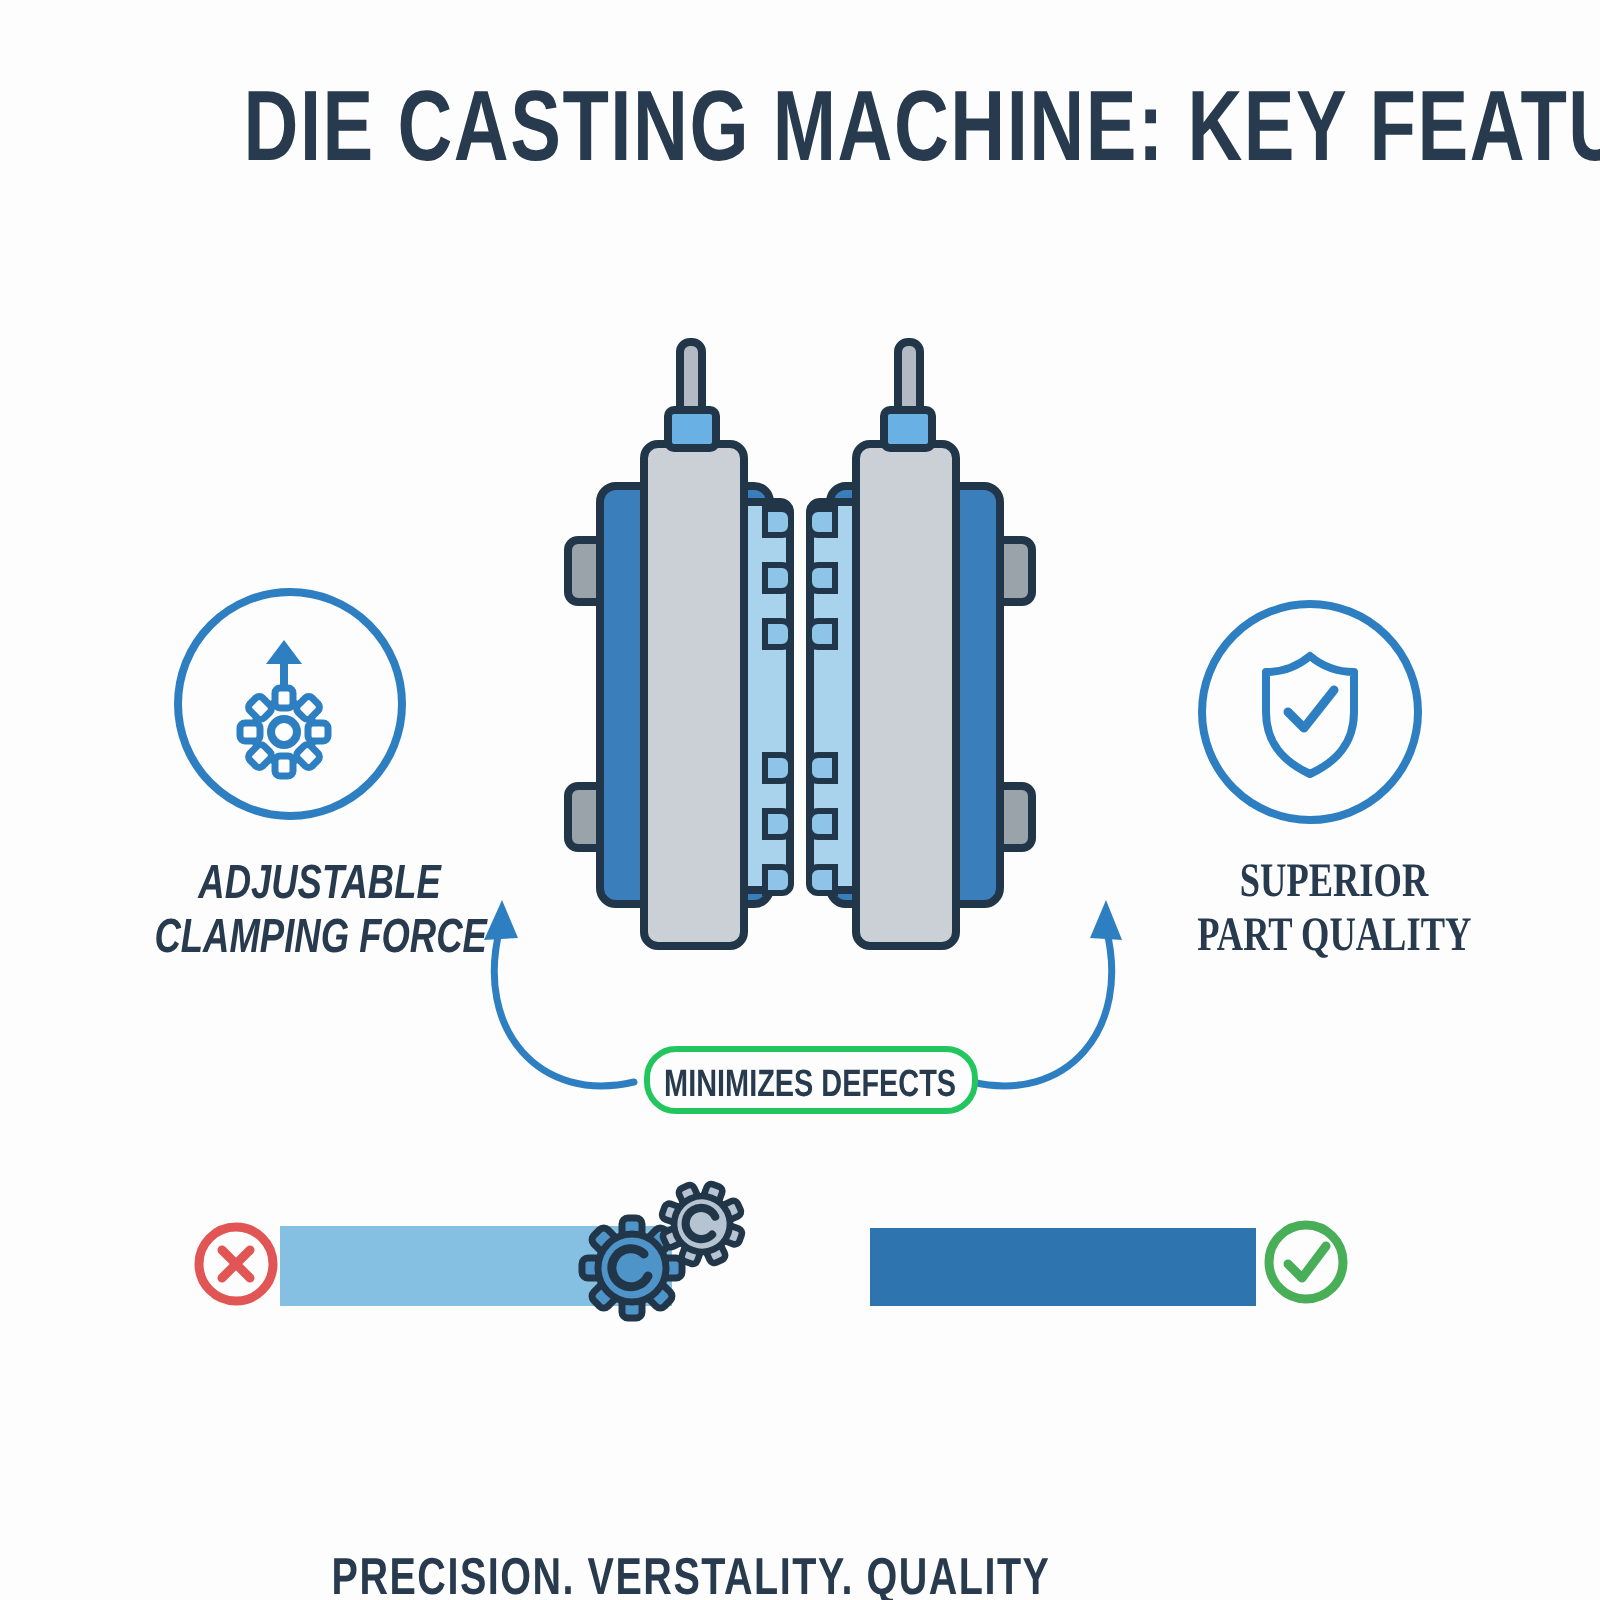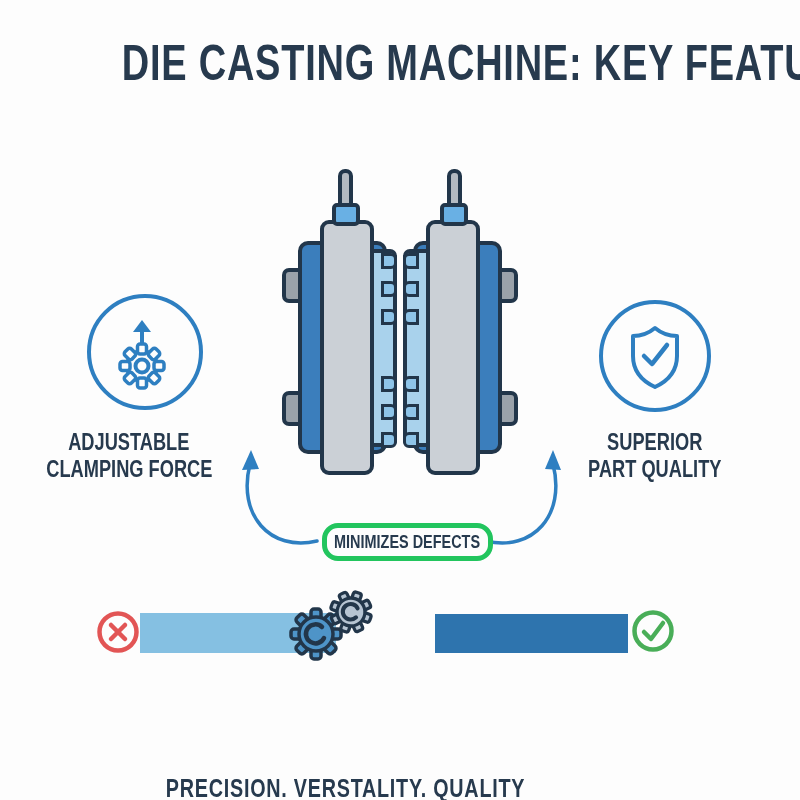--- a/index.html
+++ b/index.html
@@ -8,22 +8,22 @@
   .cond{font-weight:bold;color:#273a4e;transform:scaleX(0.76);transform-origin:center;white-space:nowrap;display:inline-block;}
   .abs{position:absolute;}
   .ctr{text-align:center;}
   
   .part{position:absolute;box-sizing:border-box;border:4px solid #22364a;}
   .tooth{position:absolute;box-sizing:border-box;border:3px solid #22364a;background:#8ec4e8;width:16px;height:16px;}
   .tooth.left{left:381px;border-radius:0 6px 6px 0;}
   .tooth.right{left:403px;border-radius:6px 0 0 6px;}
   
   .bar{position:absolute;}
-  .pill{position:absolute;left:322px;top:523px;width:161px;height:28px;border:5px solid #22c55e;
-        border-radius:16px;background:#fdfdfd;display:flex;align-items:center;justify-content:center;}
+  .pill{position:absolute;left:322px;top:523px;width:161px;height:28px;border:3px solid #22c55e;
+        border-radius:16px;background:#fdfdfd;display:flex;align-items:flex-end;justify-content:center;}
   h1{margin:0;font-size:50px;letter-spacing:1px;}
   .feature-label{font-size:24px;line-height:27px;}
   .bar-label{font-size:22px;}
   .footer-text{font-size:26px;letter-spacing:1px;}
   svg{display:block;}
 </style>
 </head>
 <body>
 
 <div class="canvas">
@@ -44,31 +44,31 @@
         <rect x="-4.5" y="-22" width="9" height="10" rx="2.5" transform="rotate(90)"></rect>
         <rect x="-4.5" y="-22" width="9" height="10" rx="2.5" transform="rotate(135)"></rect>
         <rect x="-4.5" y="-22" width="9" height="10" rx="2.5" transform="rotate(180)"></rect>
         <rect x="-4.5" y="-22" width="9" height="10" rx="2.5" transform="rotate(225)"></rect>
         <rect x="-4.5" y="-22" width="9" height="10" rx="2.5" transform="rotate(270)"></rect>
         <rect x="-4.5" y="-22" width="9" height="10" rx="2.5" transform="rotate(315)"></rect>
       </g>
       <circle r="6.5" fill="#fdfdfd" stroke="#2e7fc1" stroke-width="4"></circle>
     </g>
   </svg>
-  <div class="abs ctr" style="left:19px;top:428px;width:220px;">
+  <div class="abs ctr" style="left:50px;top:428px;width:220px;font-style:italic;">
     <span class="cond feature-label">ADJUSTABLE</span><br>
     <span class="cond feature-label">CLAMPING FORCE</span>
   </div>
 
   <svg class="abs" style="left:597px;top:298px;" width="116" height="116" viewBox="0 0 116 116">
     <circle cx="58" cy="58" r="54" fill="none" stroke="#2e7fc1" stroke-width="4"></circle>
     <path d="M 58 30 C 64 35 72 38 80 38 L 80 58 C 80 74 71 83 58 89 C 45 83 36 74 36 58 L 36 38 C 44 38 52 35 58 30 Z" fill="none" stroke="#2e7fc1" stroke-width="4" stroke-linejoin="round"></path>
     <polyline points="47,58 55,66 70,47" fill="none" stroke="#2e7fc1" stroke-width="4.5" stroke-linecap="round" stroke-linejoin="round"></polyline>
   </svg>
-  <div class="abs ctr" style="left:545px;top:428px;width:220px;">
+  <div class="abs ctr" style="left:557px;top:428px;width:220px;font-family:Liberation Serif, serif;">
     <span class="cond feature-label">SUPERIOR</span><br>
     <span class="cond feature-label">PART QUALITY</span>
   </div>
 
   <div>
 
     <div class="part" style="left:298px;top:241px;width:89px;height:213px;background:#3b7ebc;border-radius:10px;"></div>
     <div class="part" style="left:365px;top:249px;width:32px;height:198px;background:#a9d2ec;border-radius:7px;"></div>
     <div class="part" style="left:282px;top:268px;width:20px;height:35px;background:#9aa2aa;border-radius:7px 0 0 7px;"></div>
     <div class="part" style="left:282px;top:391px;width:20px;height:35px;background:#9aa2aa;border-radius:7px 0 0 7px;"></div>

